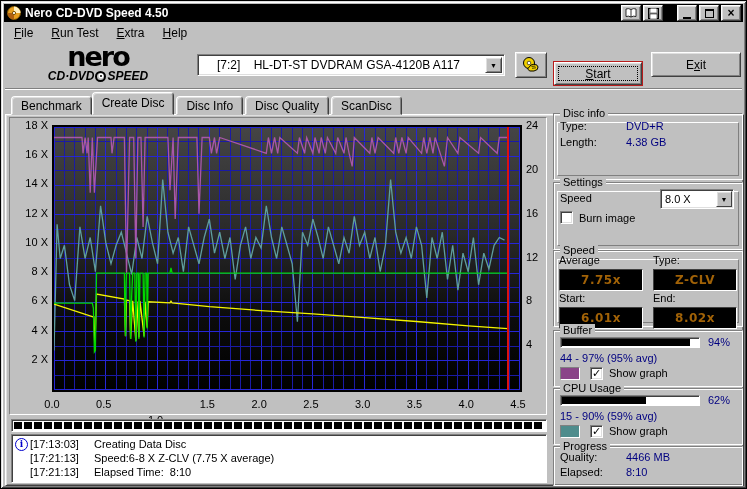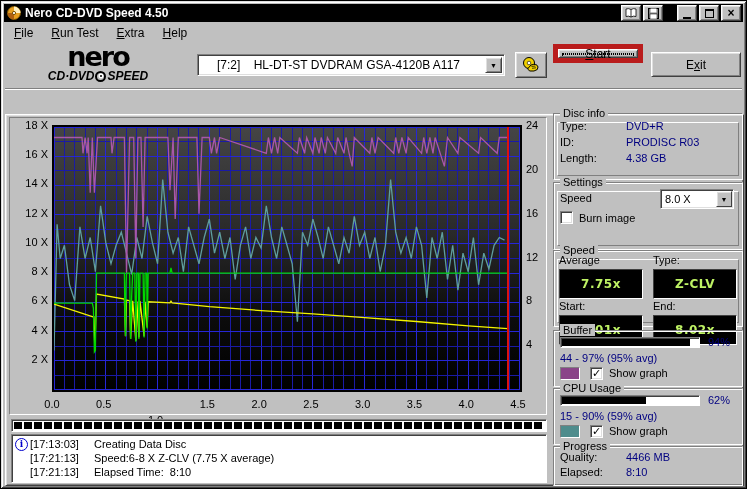--- a/index.html
+++ b/index.html
@@ -35,21 +35,21 @@
     border:1px solid; border-color:#808080 #fff #fff #808080;
     box-shadow: inset 1px 1px 0 #404040, inset -1px -1px 0 #dfdfdf; display:flex; align-items:center; }
   .combo .combo-text { padding-left:19px; font-size:12px; white-space:pre; }
   .combo .combo-arrow { position:absolute; right:2px; top:2px; bottom:2px; width:17px; background:#c0c0c0;
     border:1px solid; border-color:#fff #404040 #404040 #fff; box-shadow: inset 1px 1px 0 #dfdfdf, inset -1px -1px 0 #808080;
     display:flex; align-items:center; justify-content:center; font-size:7px; }
   .btn { background:#c0c0c0; border:1px solid; border-color:#fff #404040 #404040 #fff;
     box-shadow: inset 1px 1px 0 #dfdfdf, inset -1px -1px 0 #808080;
     display:flex; align-items:center; justify-content:center; font-size:12px; }
   .eject-btn { position:absolute; left:510px; top:10px; width:32px; height:26px; }
-  .start-btn { position:absolute; left:548px; top:2px; width:90px; height:19px; border:5px solid #b91c1c; outline:none; position:absolute; }
+  .start-btn { position:absolute; left:548px; top:19px; width:90px; height:25px; border:1px solid #b91c1c; outline:none; position:absolute; }
   .start-inner { width:100%; height:100%; background:#c0c0c0; border:1px solid; border-color:#fff #404040 #404040 #fff;
     box-shadow: inset 1px 1px 0 #dfdfdf, inset -1px -1px 0 #808080; display:flex; align-items:center; justify-content:center; font-size:12px; position:relative; }
   .start-inner:after { content:""; position:absolute; left:3px; top:3px; right:3px; bottom:3px; border:1px dotted #000; }
   .exit-btn { position:absolute; left:646px; top:10px; width:90px; height:25px; }
   .tool-sep { position:absolute; left:0; right:0; top:46px; height:2px; border-top:1px solid #808080; border-bottom:1px solid #fff; }
   
   .tabs { position:absolute; left:10px; top:91px; height:23px; display:flex; align-items:flex-end; }
   .tab { height:19px; padding:2px 9px 0 9px; margin-right:2px; background:#c0c0c0; font-size:12px;
     border:1px solid; border-color:#fff #404040 #c0c0c0 #fff; border-radius:4px 4px 0 0;
     box-shadow: inset 1px 1px 0 #dfdfdf, inset -1px 0 0 #808080; }
@@ -93,23 +93,23 @@
   .combo-sm .combo-text { padding-left:4px; font-size:11px; }
   .combo-sm .combo-arrow { position:absolute; right:1px; top:1px; bottom:1px; width:16px; background:#c0c0c0;
     border:1px solid; border-color:#fff #404040 #404040 #fff; box-shadow: inset 1px 1px 0 #dfdfdf;
     display:flex; align-items:center; justify-content:center; font-size:7px; }
   .checkrow { display:flex; align-items:center; height:17px; }
   .checkbox { width:13px; height:13px; background:#fff; margin-right:6px;
     border:1px solid; border-color:#808080 #fff #fff #808080; box-shadow: inset 1px 1px 0 #404040, inset -1px -1px 0 #dfdfdf;
     display:flex; align-items:center; justify-content:center; font-size:11px; font-weight:bold; line-height:10px; }
   .lcd-grid { position:absolute; left:5px; right:5px; top:3px; display:grid; grid-template-columns:1fr 1fr; column-gap:10px; row-gap:1px; }
   .lcd-label { height:14px; }
-  .lcd { height:30px; background:#000; border:1px solid; border-color:#404040 #fff #fff #404040;
+  .lcd { height:22px; background:#000; border:1px solid; border-color:#404040 #fff #fff #404040;
     box-shadow: inset 1px 1px 0 #000; display:flex; align-items:center; justify-content:center;
-    color:#bef264; font-weight:bold; font-size:12px; font-family:"DejaVu Sans",sans-serif; letter-spacing:0.5px; }
+    color:#a16207; font-weight:bold; font-size:12px; font-family:"DejaVu Sans",sans-serif; letter-spacing:0.5px; }
   .bar-row { position:absolute; left:6px; top:5px; right:6px; display:flex; align-items:center; }
   .pbar { width:140px; height:11px; background:#fff; border:1px solid; border-color:#808080 #fff #fff #808080;
     box-shadow: inset 1px 1px 0 #404040; padding:1px; }
   .pbar .fill { height:100%; background:#000; }
   .pct { margin-left:8px; }
   .range-line { position:absolute; left:6px; top:21px; }
   .legend-row { position:absolute; left:6px; top:35px; display:flex; align-items:center; }
   .swatch { width:20px; height:13px; margin-right:10px; border:1px solid; border-color:#808080 #fff #fff #808080; }
   u { text-decoration:underline; }
 </style>
@@ -186,20 +186,27 @@
           <span><u>S</u>tart</span>
         </div>
     </div>
     <div class="btn exit-btn">
       <span>E<u>x</u>it</span>
     </div>
     <div class="tool-sep"></div>
   </div>
 
   <div class="tabpage"></div>
+  <div class="tabs">
+    <div class="tab">Benchmark</div>
+    <div class="tab active">Create Disc</div>
+    <div class="tab">Disc Info</div>
+    <div class="tab">Disc Quality</div>
+    <div class="tab">ScanDisc</div>
+  </div>
 
   <div class="chart-panel" id="chart-panel">
     <div class="plot" id="plot">
         <svg width="466" height="263" viewBox="0 0 466 263">
           <line x1="10.355555555555556" y1="0" x2="10.355555555555556" y2="263" stroke="#1a1aa6" stroke-width="1" shape-rendering="crispEdges"></line>
           <line x1="20.711111111111112" y1="0" x2="20.711111111111112" y2="263" stroke="#1a1aa6" stroke-width="1" shape-rendering="crispEdges"></line>
           <line x1="31.066666666666674" y1="0" x2="31.066666666666674" y2="263" stroke="#1a1aa6" stroke-width="1" shape-rendering="crispEdges"></line>
           <line x1="41.422222222222224" y1="0" x2="41.422222222222224" y2="263" stroke="#1a1aa6" stroke-width="1" shape-rendering="crispEdges"></line>
           <line x1="51.77777777777777" y1="0" x2="51.77777777777777" y2="263" stroke="#2626d6" stroke-width="1" shape-rendering="crispEdges"></line>
           <line x1="62.13333333333333" y1="0" x2="62.13333333333333" y2="263" stroke="#1a1aa6" stroke-width="1" shape-rendering="crispEdges"></line>
@@ -319,24 +326,20 @@
 
     <div class="group" style="top:6px; height:67px;">
       <span class="group-title">Disc info</span>
       <div class="group-inner"></div>
       <div class="rows">
         <div class="row">
             <span class="lbl">Type:</span>
             <span class="navy">DVD+R</span>
           </div>
         <div class="row">
-            <span class="lbl">ID:</span>
-            <span class="navy">PRODISC R03</span>
-          </div>
-        <div class="row">
             <span class="lbl">Length:</span>
             <span class="navy">4.38 GB</span>
           </div>
       </div>
     </div>
 
     <div class="group" style="top:75px; height:68px;">
       <span class="group-title">Settings</span>
       <div class="group-inner"></div>
       <div class="rows">

